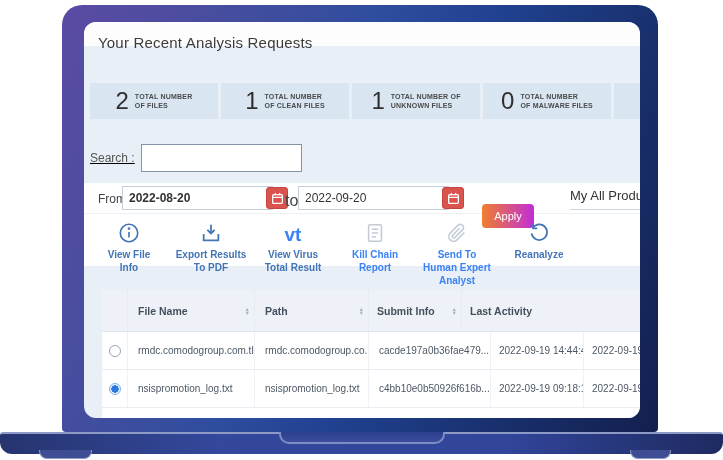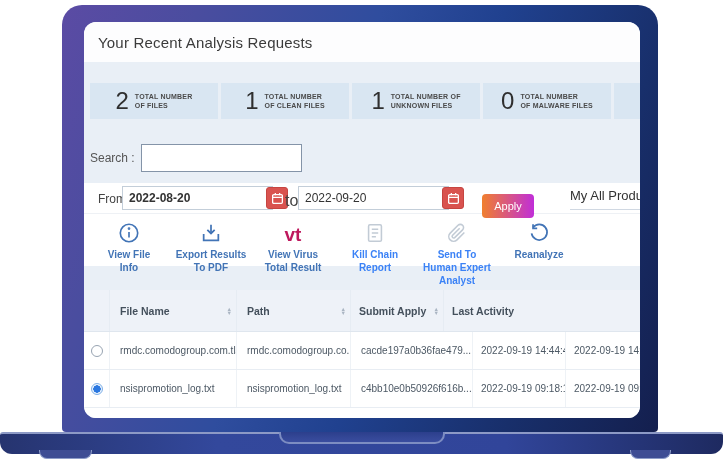--- a/index.html
+++ b/index.html
@@ -17,62 +17,62 @@
         border-top:2px solid #8d9ac6;border-radius:3px 3px 12px 12px;}
   .notch{position:absolute;left:279px;top:432px;width:166px;height:12px;
          background:linear-gradient(180deg,#2c3f8c,#3a4d9f);
          border:2px solid #7d8dc2;border-top:none;border-radius:0 0 10px 10px;box-sizing:border-box;}
   .foot{position:absolute;top:450px;height:9px;background:#3e4d94;border:1px solid #8d9cc8;
         border-top:none;border-radius:0 0 8px 8px;box-sizing:border-box;}
   .foot.left{left:39px;width:53px;}
   .foot.right{left:630px;width:41px;}
 
   
-  .titlebar{position:absolute;left:0;top:0;width:556px;height:40px;background:#fdfdfe;}
+  .titlebar{position:absolute;left:0;top:0;width:556px;height:24px;background:#fdfdfe;}
   .titlebar h1{margin:0;padding:12px 0 0 14px;font-size:15px;font-weight:400;color:#3b3b3b;letter-spacing:.2px;}
 
   .stats{position:absolute;left:6px;top:61px;height:36px;display:flex;gap:3px;width:720px;}
   .stat{flex:0 0 128px;background:#d9e6f2;display:flex;align-items:center;justify-content:center;gap:6px;}
   .stat .num{font-size:24px;color:#2f2f2f;font-weight:400;}
   .stat .lbl{font-size:7px;font-weight:bold;color:#4a4a4a;line-height:1.35;letter-spacing:.2px;text-align:left;}
   .stat.partial{flex:0 0 128px;}
 
-  .search-row{position:absolute;left:6px;top:121px;height:30px;display:flex;align-items:center;}
+  .search-row{position:absolute;left:6px;top:121px;height:30px;display:flex;align-items:center;text-decoration:underline;}
   .search-row label{font-size:12px;color:#555;margin-right:6px;}
   .search-input{width:147px;height:26px;border:1px solid #8494a8;background:#fff;outline:none;
                 font-size:12px;padding:0 6px;box-sizing:content-box;}
 
   .white-block{position:absolute;left:0;top:161px;width:604px;height:83px;background:#ffffff;}
   .filter-row{position:relative;height:30px;border-bottom:1px solid #eef1f5;}
   .filter-row .from-lbl{position:absolute;left:14px;top:9px;font-size:12px;color:#444;}
   .date-input{position:absolute;top:3px;height:22px;width:137px;border:1px solid #c3ced9;background:#fff;
               font-size:12px;color:#333;padding:0 6px;outline:none;}
   .date-input.d1{left:38px;font-weight:bold;}
   .date-input.d2{left:214px;}
   .cal-btn{position:absolute;top:4px;width:20px;height:20px;background:#d9534f;border:1px solid #c64541;
            border-radius:3px;display:flex;align-items:center;justify-content:center;cursor:pointer;}
   .cal-btn.c1{left:182px;}
   .cal-btn.c2{left:358px;}
   .to-lbl{position:absolute;left:201px;top:9px;font-size:16px;color:#444;}
-  .apply-btn{position:absolute;left:398px;top:11px;width:52px;height:24px;border:none;border-radius:4px;
+  .apply-btn{position:absolute;left:398px;top:21px;width:52px;height:24px;border:none;border-radius:4px;
              background:linear-gradient(90deg,#f07f2e,#c02ed8);color:#fff;font-size:11px;cursor:pointer;
              font-family:"Liberation Sans",sans-serif;}
   .product-dd{position:absolute;left:486px;top:5px;width:130px;font-size:13px;color:#333;
               border-bottom:1px solid #d0d8e2;padding-bottom:6px;white-space:nowrap;cursor:pointer;}
 
   .toolbar{position:relative;height:70px;display:flex;padding:6px 4px 0 4px;box-sizing:border-box;}
   .tool{width:82px;text-align:center;color:#4274b6;cursor:pointer;}
   .tool .ticon{height:24px;display:flex;align-items:flex-end;justify-content:center;}
   .tool .tlabel{font-size:10px;font-weight:bold;line-height:1.3;margin-top:4px;}
   .tool.disabled{color:#3b82f6;cursor:default;}
   .tool svg{stroke:#4274b6;}
   .tool.disabled svg{stroke:#c2cbd5;}
-  .vt-logo{font-size:19px;font-weight:bold;color:#be185d;line-height:1;}
-
-  .table-wrap{position:absolute;left:0;top:268px;width:604px;}
+  .vt-logo{font-size:19px;font-weight:bold;color:#3b82f6;line-height:1;}
+
+  .table-wrap{position:absolute;left:18px;top:268px;width:604px;}
   .trow{display:flex;width:604px;box-sizing:border-box;}
   .thead{height:42px;background:#eef2f8;border-bottom:1px solid #dfe6ee;}
   .tc{box-sizing:border-box;display:flex;align-items:center;padding-left:10px;border-right:1px solid #e6ecf3;
       overflow:hidden;white-space:nowrap;}
   .tc.c0{width:26px;padding-left:0;justify-content:center;}
   .tc.c1{width:127px;}
   .tc.c2{width:114px;}
   .tc.c3{width:122px;}
   .tc.c4{width:93px;padding-left:8px;}
   .tc.c5{width:122px;padding-left:8px;border-right:none;}
@@ -253,21 +253,21 @@
             </span>
         </div>
         <div class="tc c2">
           <span>Path</span>
           <span class="sort">
               <span>▲</span>
               <span>▼</span>
             </span>
         </div>
         <div class="tc c4">
-          <span>Submit Apply</span>
+          <span>Submit Info</span>
           <span class="sort">
               <span>▲</span>
               <span>▼</span>
             </span>
         </div>
         <div class="tc c5">
           <span>Last Activity</span>
 
         </div>
       </div>

